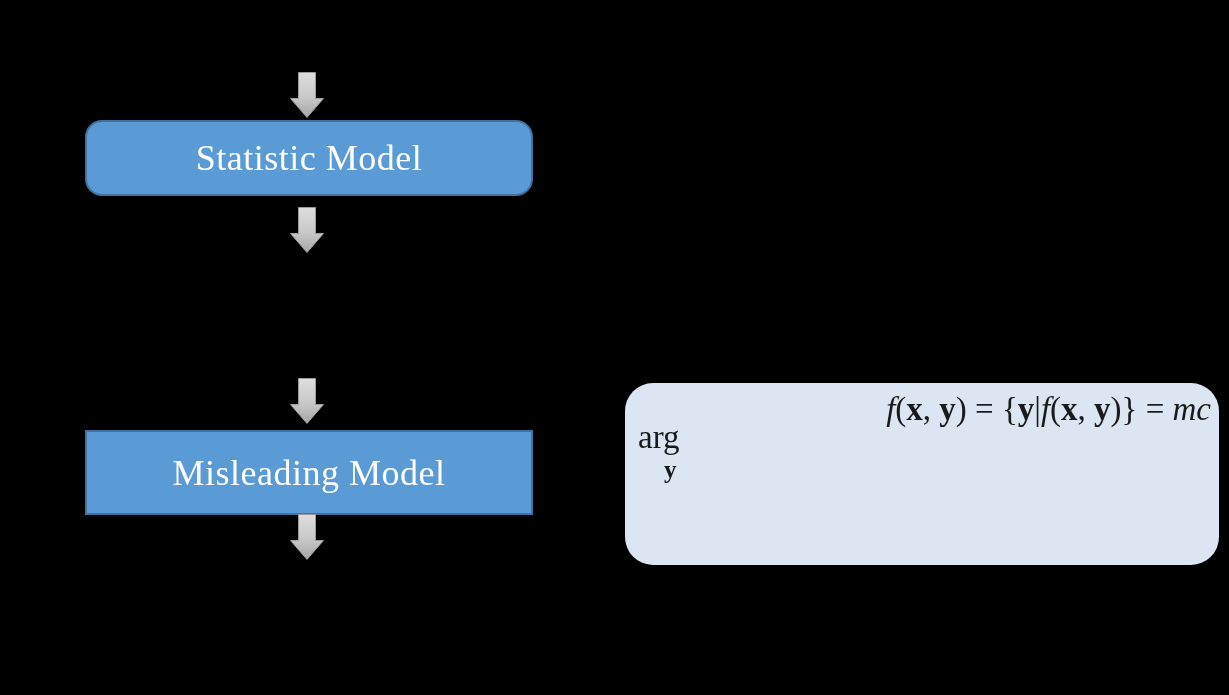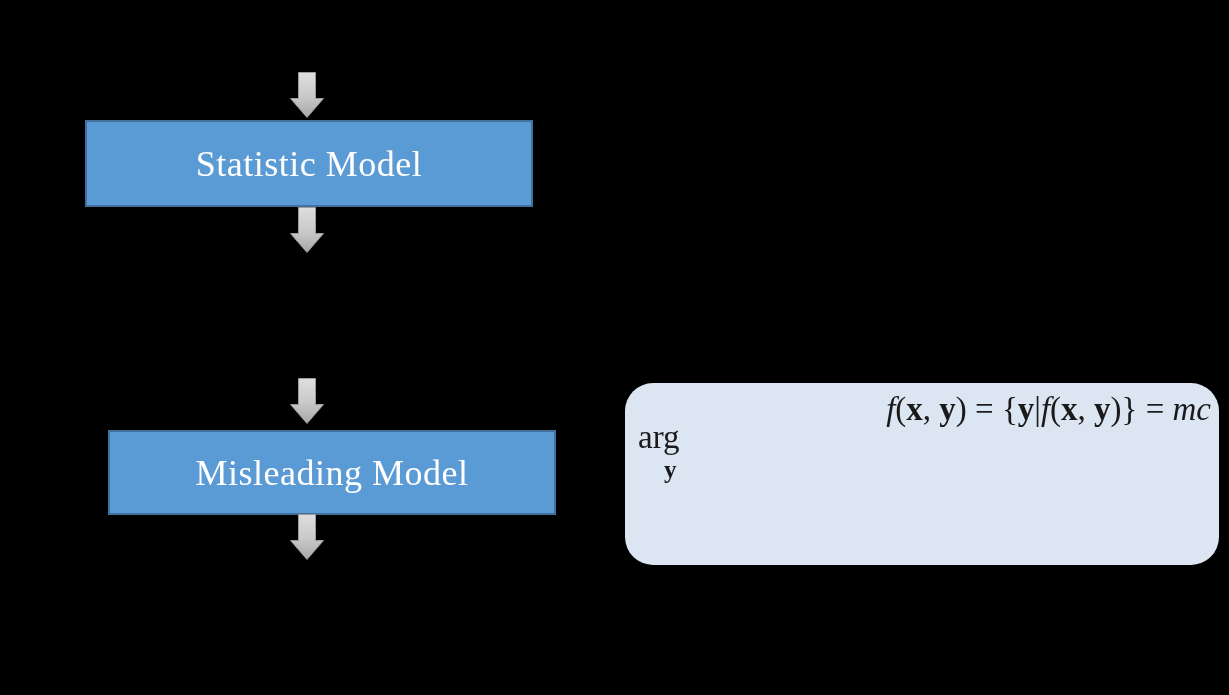--- a/index.html
+++ b/index.html
@@ -28,22 +28,22 @@
     position: absolute;
     left: 85px;
     width: 448px;
     background: var(--box_fill, #5B9BD5);
     border: 2px solid var(--box_border, #41719C);
     box-sizing: border-box;
     display: flex;
     align-items: center;
     justify-content: center;
   }
-  .flow-box-1 { top: 120px; height: 87px; }
-  .flow-box-2 { top: 430px; height: 85px; margin-left: 23px; }
+  .flow-box-1 { top: 120px; height: 76px; border-radius: 17px; }
+  .flow-box-2 { top: 430px; height: 85px; }
   .flow-box .label {
     color: var(--box_text, #FFFFFF);
     font-size: 36px;
     letter-spacing: 0.5px;
     white-space: nowrap;
   }
   .formula-panel {
     position: absolute;
     left: 625px;
     top: 383px;

